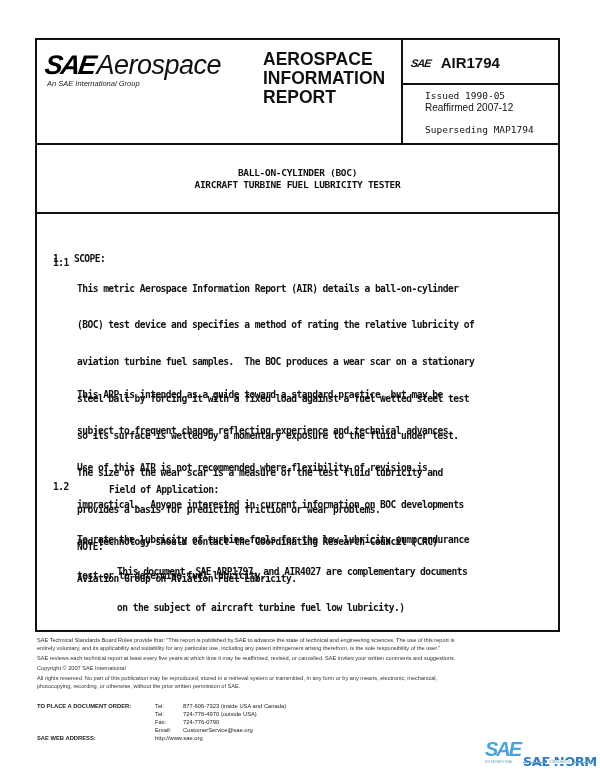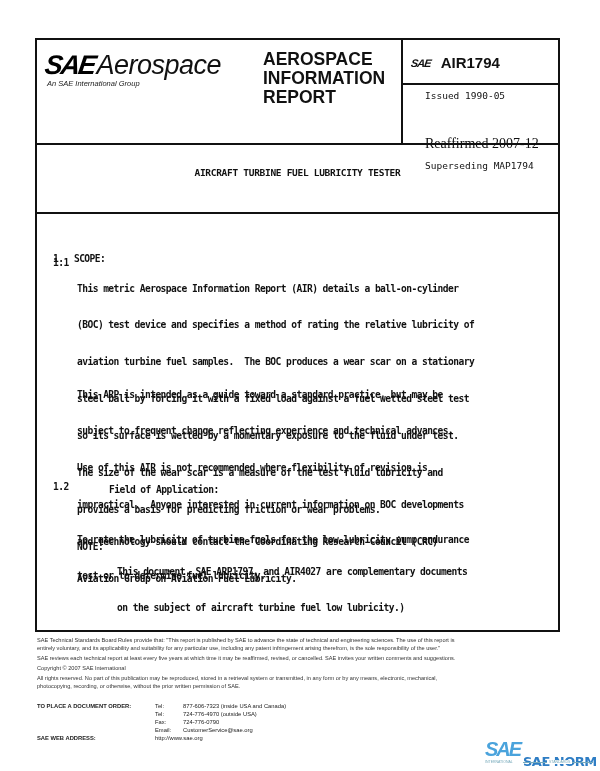--- a/index.html
+++ b/index.html
@@ -48,21 +48,21 @@
       font-size: 11px; letter-spacing: -1px; margin-right: 10px; transform: skewX(-8deg);
     }
     .doc-number {
       font-family: "Liberation Sans", sans-serif; font-weight: bold; font-size: 15px;
     }
     .info-bottom { padding: 5px 0 0 22px; }
     .mono-line {
       font-family: "DejaVu Sans Mono", monospace; font-size: 9.5px; line-height: 12px; color: #111;
     }
     .sans-line {
-      font-family: Liberation Serif, serif; font-size: 14px; line-height: 12px; color: #111; margin-top: 36px;
+      font-family: Liberation Sans, sans-serif; font-size: 10px; line-height: 12px; color: #111;
     }
     .superseding { margin-top: 10px; }
 
     .title-block {
       position: absolute; left: 0; top: 105px; width: 521px; height: 69px;
       border-bottom: 2px solid #111;
       text-align: center; padding-top: 22px;
     }
     .title-line {
       font-family: "DejaVu Sans Mono", monospace; font-weight: bold; font-size: 9.5px;
@@ -144,20 +144,21 @@
       </div>
       <div class="info-bottom">
         <div class="mono-line">Issued 1990-05</div>
         <div class="sans-line">Reaffirmed 2007-12</div>
         <div class="mono-line superseding">Superseding MAP1794</div>
       </div>
     </div>
   </div>
 
   <div class="title-block">
+    <div class="title-line">BALL-ON-CYLINDER (BOC)</div>
     <div class="title-line">AIRCRAFT TURBINE FUEL LUBRICITY TESTER</div>
   </div>
 
   <div class="body-text">
     <div class="sec-heading" style="top:17px; font-weight:600;">1.  SCOPE:</div>
 
     <div class="sec-num" style="top:41px; font-weight:600;">1.1</div>
     <div class="para" style="top:42px;">
       <div>This metric Aerospace Information Report (AIR) details a ball-on-cylinder</div>
       <div>(BOC) test device and specifies a method of rating the relative lubricity of</div>

